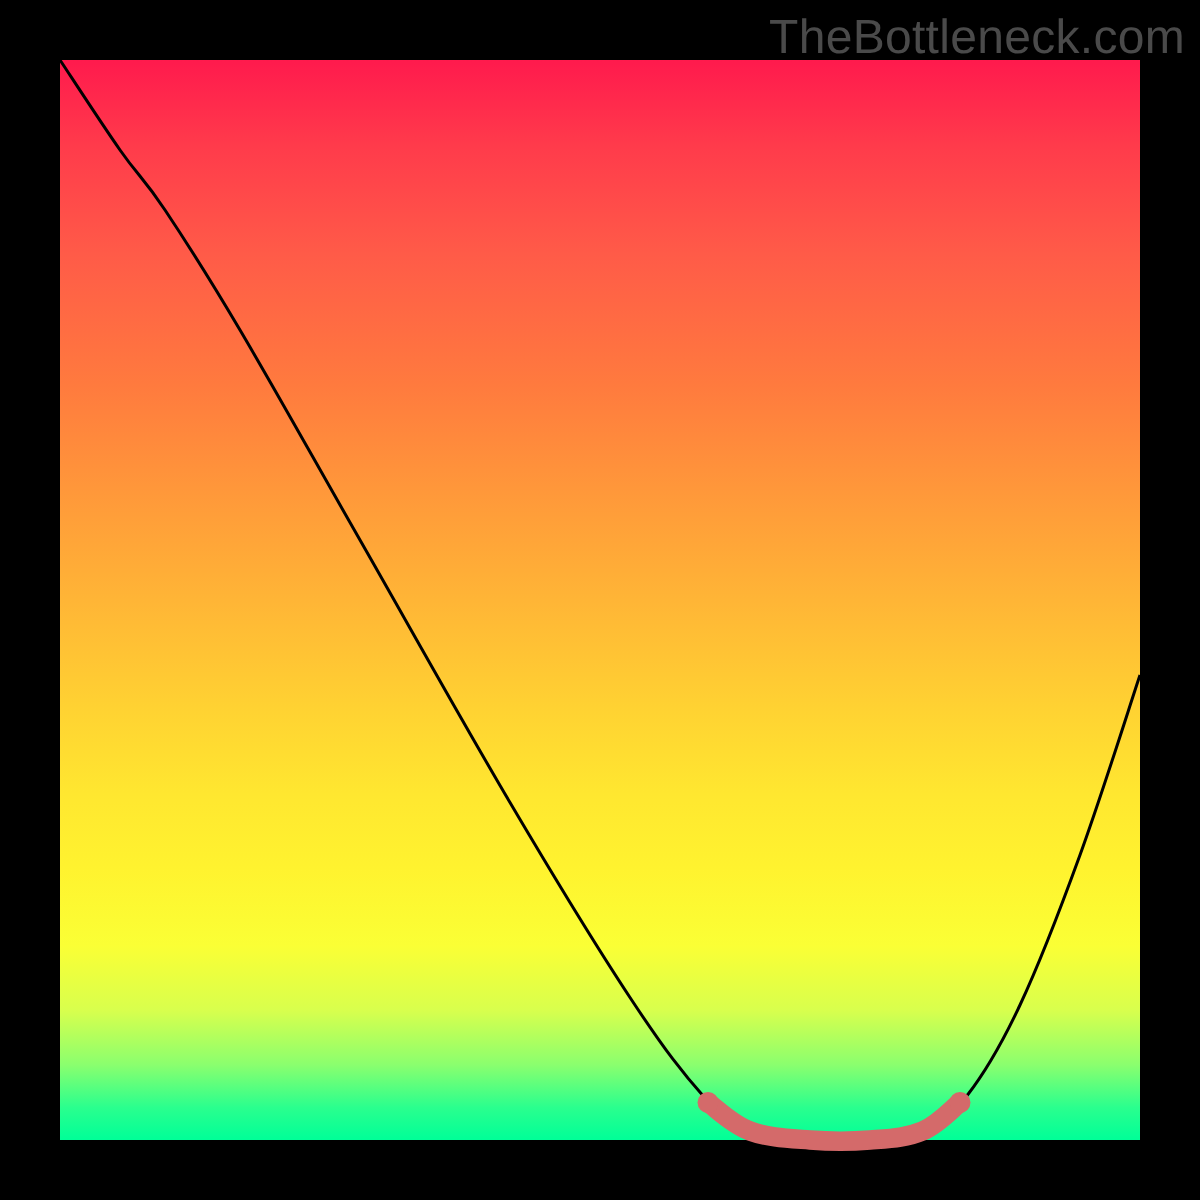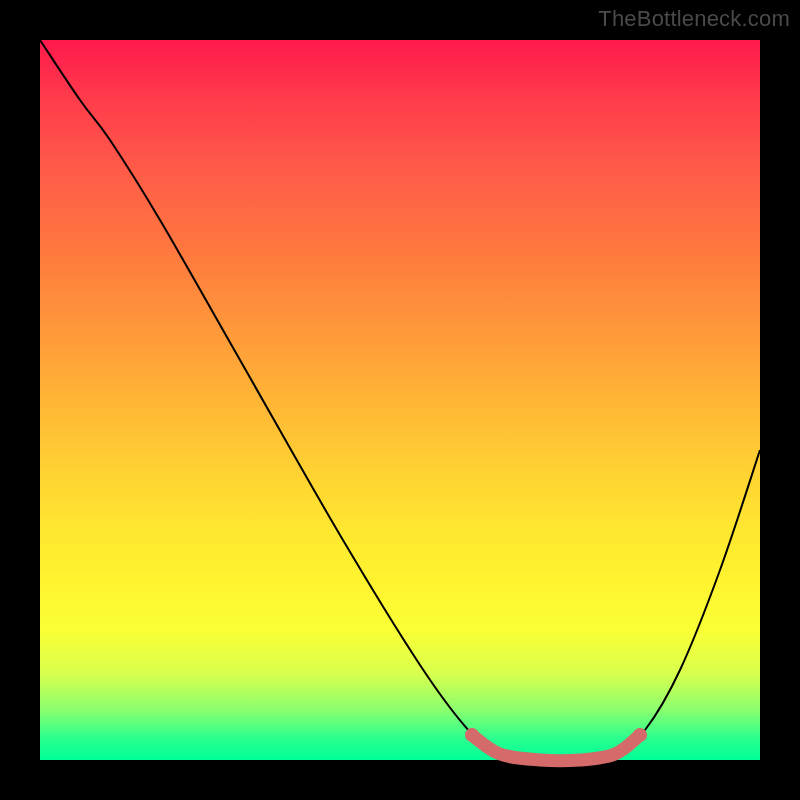--- a/index.html
+++ b/index.html
@@ -41,21 +41,21 @@
       #8bff6e 93%,
       #2aff8e 97%,
       #00ff98 100%
     );
   }
   .watermark {
     position: absolute;
     top: 6px;
     right: 10px;
     color: #4a4a4a;
-    font-size: 22px;
+    font-size: 32px;
     font-weight: 500;
     letter-spacing: 0.2px;
     user-select: none;
   }
   svg.curve {
     position: absolute;
     left: 40px;
     top: 40px;
     width: 720px;
     height: 720px;

